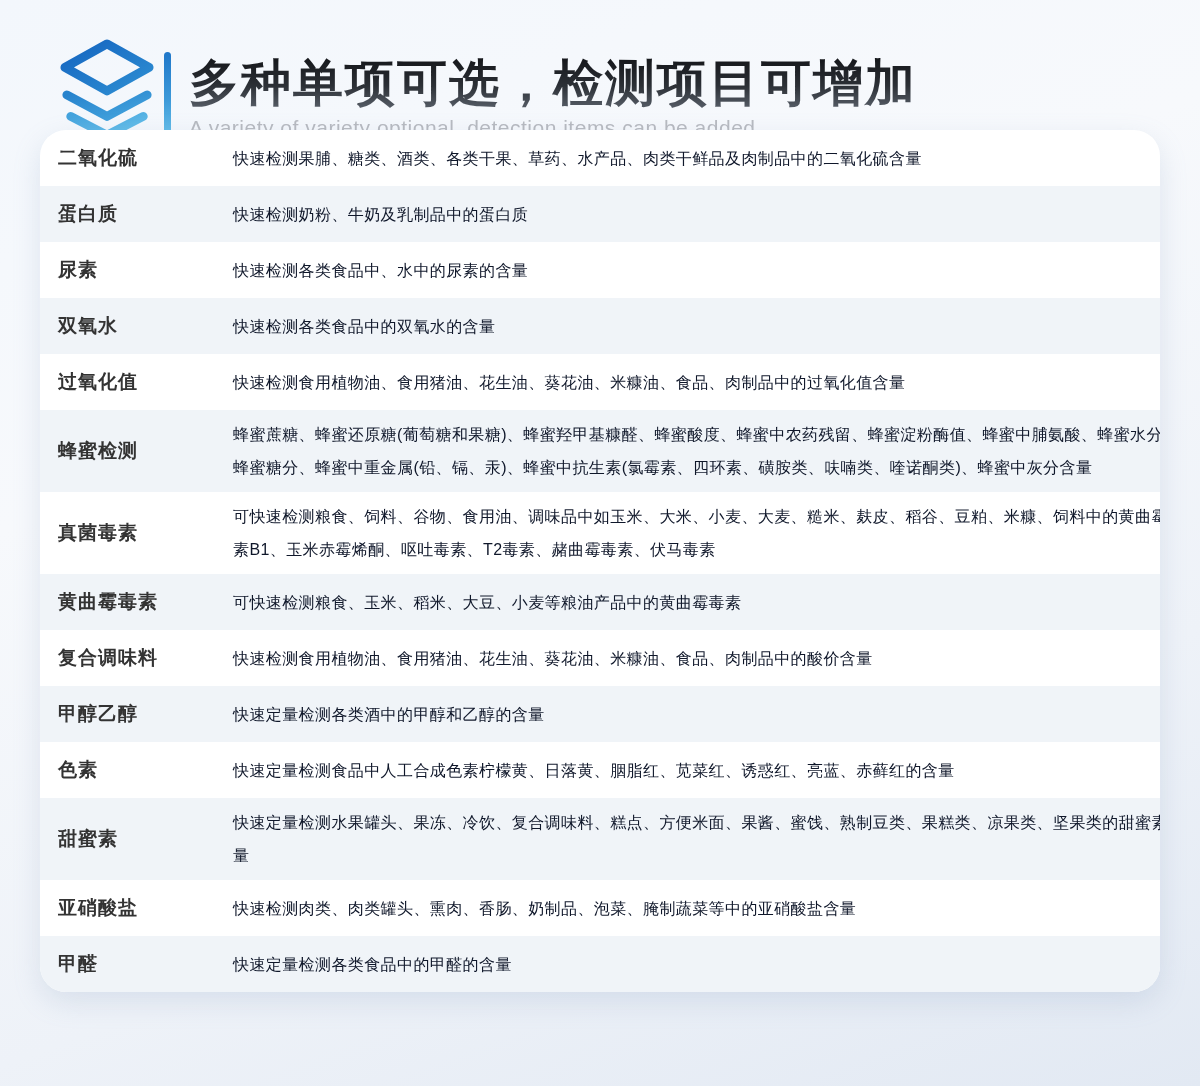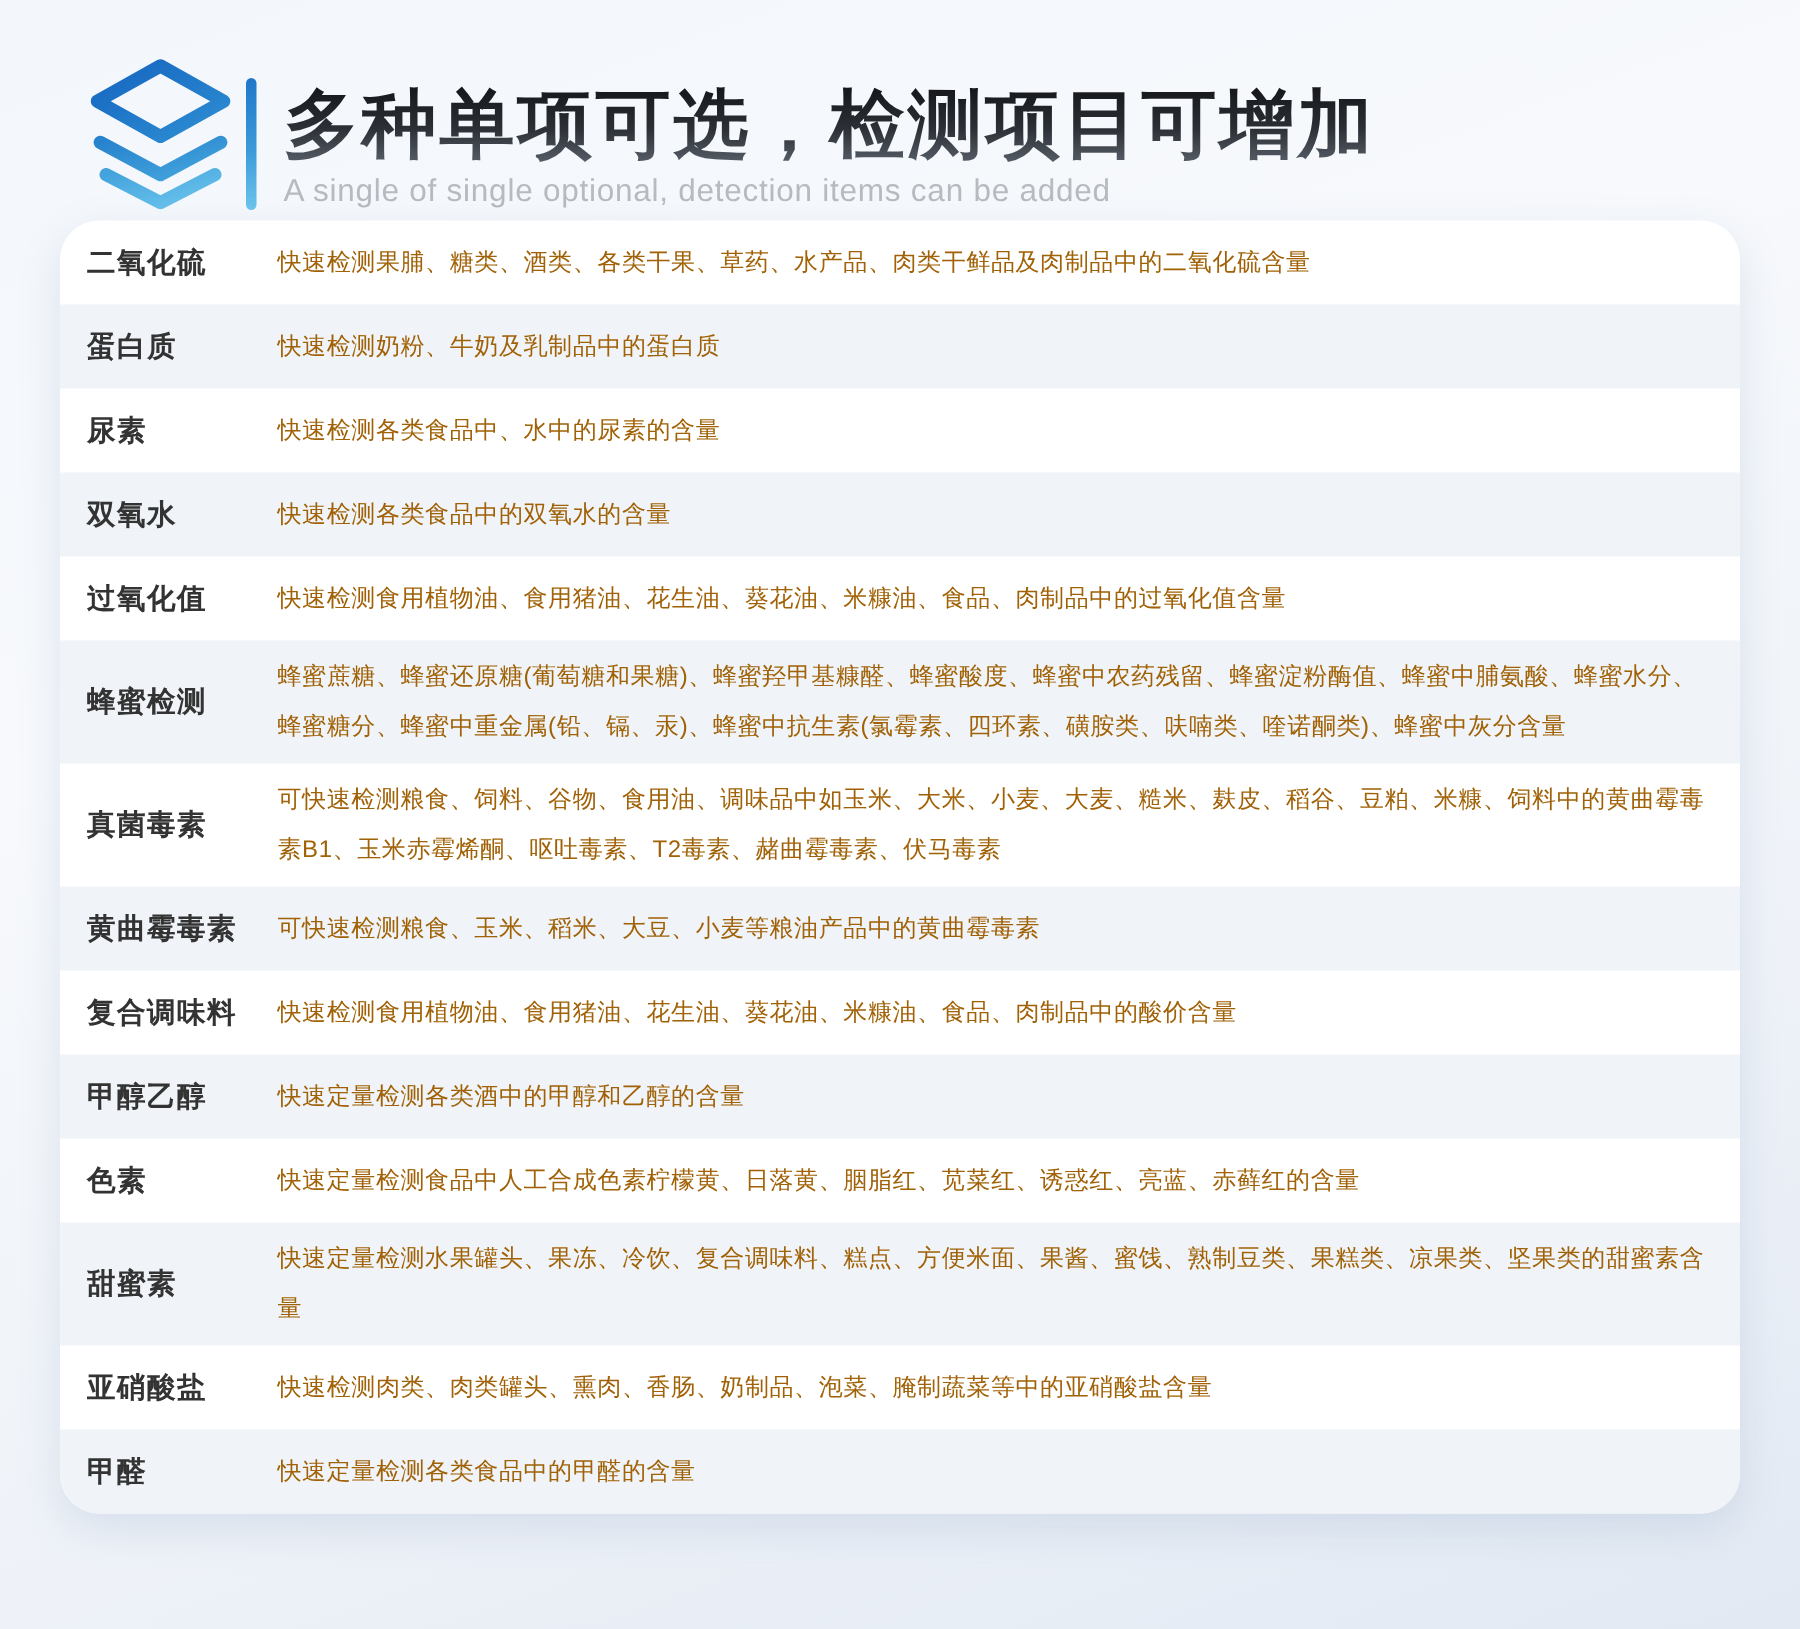--- a/index.html
+++ b/index.html
@@ -26,34 +26,34 @@
     background:linear-gradient(180deg,#17191d 10%,#2c3036 55%,#5b626c 100%);
     -webkit-background-clip:text;background-clip:text;color:transparent;
     white-space:nowrap;
   }
   .sub-title{
     margin-top:5px;font-size:21px;letter-spacing:.5px;color:#b7bac0;line-height:24px;
   }
 
   
   .card{
-    position:absolute;left:40px;top:147px;width:1120px;border-radius:26px;
+    position:absolute;left:40px;top:130px;width:1120px;border-radius:26px;
     background:#ffffff;overflow:hidden;
     box-shadow:0 10px 28px rgba(125,150,185,.20);
   }
   .row{display:flex;align-items:center;min-height:56px;padding:8px 0;box-sizing:border-box;}
   .row:nth-child(even){background:#f0f4f8;}
   .row-label{
     flex:0 0 127px;padding-left:18px;
     font-size:19px;font-weight:700;color:#333333;letter-spacing:1px;
     white-space:nowrap;
   }
   .row-desc{
     width:960px;flex:0 0 auto;
-    font-size:16px;color:#a16207;line-height:33px;letter-spacing:.4px;
+    font-size:16px;color:#0f172a;line-height:33px;letter-spacing:.4px;margin-left:48px;
   }
 </style>
 </head>
 <body>
 
 <div class="page">
 
   <div class="header">
     <svg class="logo" viewBox="0 0 100 104" fill="none" xmlns="http://www.w3.org/2000/svg">
       <defs>
@@ -72,21 +72,21 @@
       </defs>
       <path d="M50 6 L93 30 L50 54 L7 30 Z" stroke="url(#lg-top)" stroke-width="9" stroke-linejoin="round" fill="none"></path>
       <path d="M9 58 L50 80 L91 58" stroke="url(#lg-mid)" stroke-width="9" stroke-linecap="round" stroke-linejoin="round" fill="none"></path>
       <path d="M13 80 L50 99 L87 80" stroke="url(#lg-bot)" stroke-width="9" stroke-linecap="round" stroke-linejoin="round" fill="none"></path>
     </svg>
 
     <div class="divider-bar"></div>
 
     <div class="title-block">
       <div class="main-title">多种单项可选，检测项目可增加</div>
-      <div class="sub-title">A single of single optional, detection items can be added</div>
+      <div class="sub-title">A variety of variety optional, detection items can be added</div>
     </div>
   </div>
 
   <div class="card" id="detection-table">
     <div class="row">
       <span class="row-label">二氧化硫</span>
       <span class="row-desc">快速检测果脯、糖类、酒类、各类干果、草药、水产品、肉类干鲜品及肉制品中的二氧化硫含量</span>
     </div>
 
     <div class="row">

